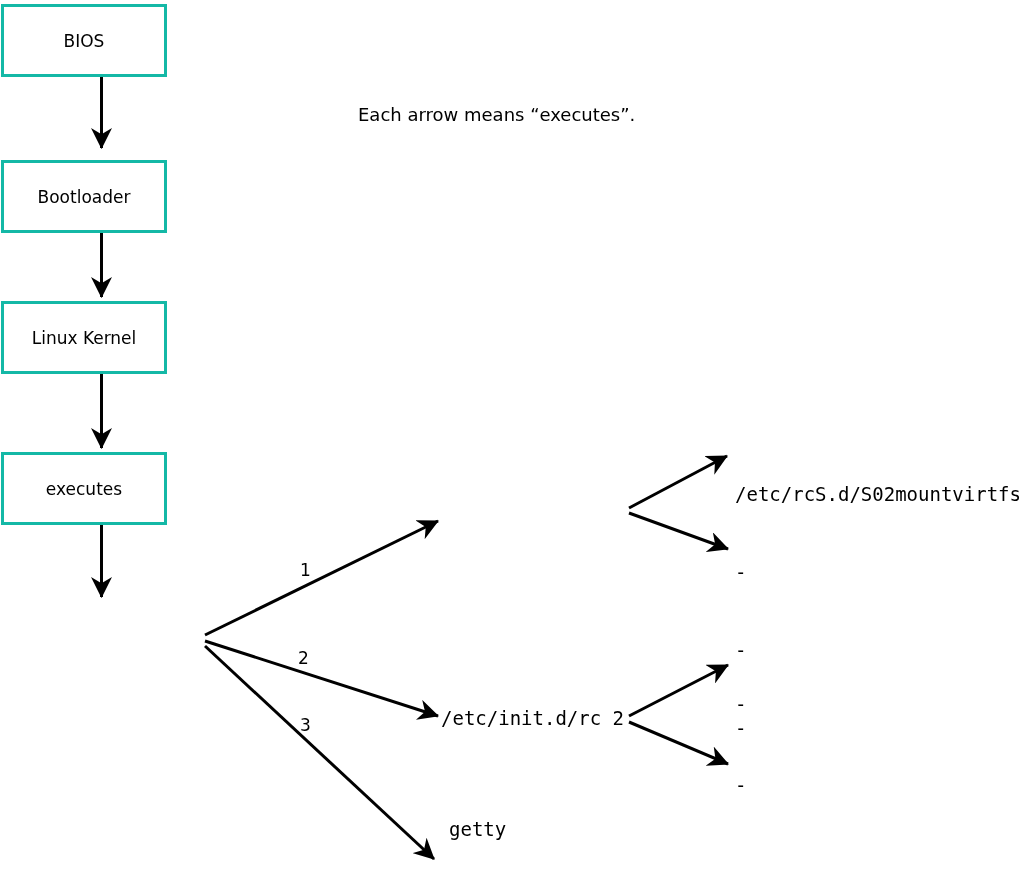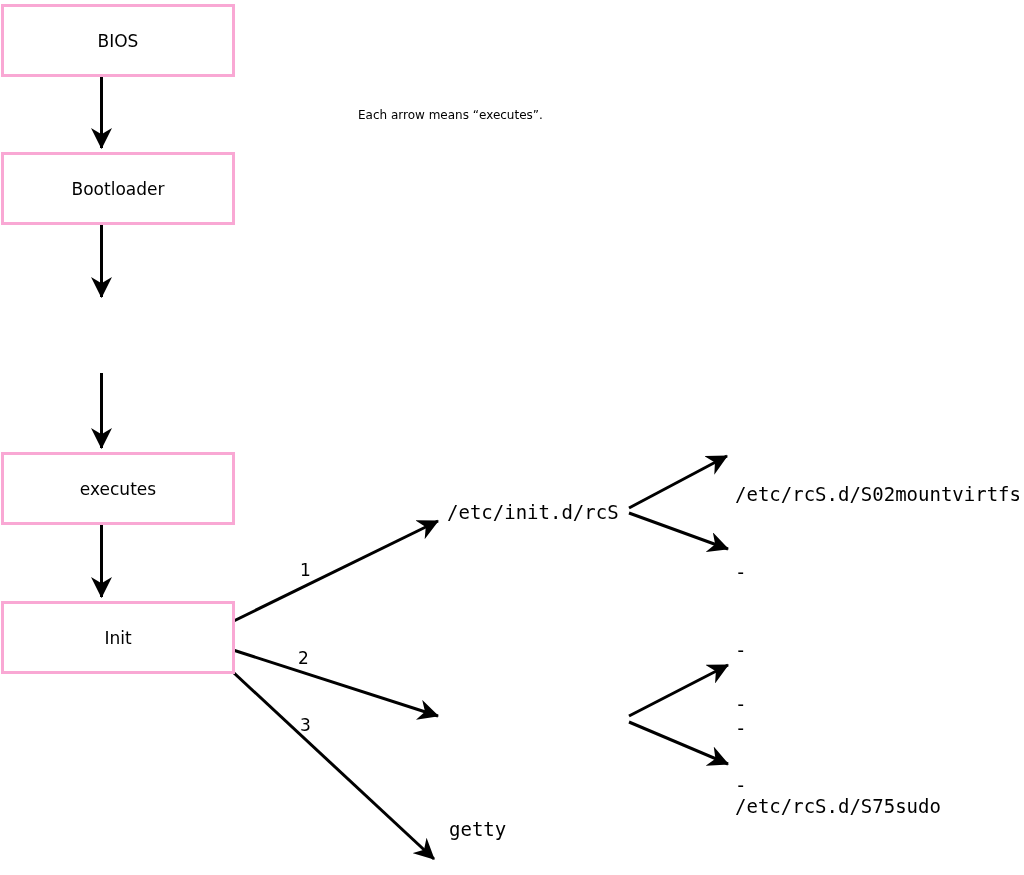--- a/index.html
+++ b/index.html
@@ -22,38 +22,38 @@
     width: 1024px;
     height: 875px;
   }
   .arrow-layer line {
     stroke: #000000;
     stroke-width: 3;
   }
   .box {
     position: absolute;
     left: 1px;
-    width: 234px;
+    width: 166px;
     height: 73px;
     box-sizing: border-box;
-    border: 3px solid #f9a8d4;
+    border: 3px solid #14b8a6;
     background: #ffffff;
     display: flex;
     align-items: center;
     justify-content: center;
     font-family: "DejaVu Sans", "Liberation Sans", sans-serif;
     font-size: 17px;
     color: #000000;
   }
   .note {
     position: absolute;
     left: 358px;
     top: 103px;
     font-family: "DejaVu Sans", "Liberation Sans", sans-serif;
-    font-size: 12px;
+    font-size: 18px;
     line-height: 24px;
     white-space: nowrap;
   }
   .num {
     position: absolute;
     font-family: "DejaVu Sans", "Liberation Sans", sans-serif;
     font-size: 17px;
     line-height: 20px;
   }
   .mono {
@@ -92,45 +92,44 @@
     <line x1="629" y1="508" x2="727" y2="456" marker-end="url(#ah)"></line>
     <line x1="629" y1="513" x2="728" y2="549" marker-end="url(#ah)"></line>
 
     <line x1="629" y1="716" x2="728" y2="665" marker-end="url(#ah)"></line>
     <line x1="629" y1="722" x2="728" y2="764" marker-end="url(#ah)"></line>
   </svg>
 
   <div class="box" style="top:4px">
     <span>BIOS</span>
   </div>
-  <div class="box" style="top:152px">
+  <div class="box" style="top:160px">
     <span>Bootloader</span>
+  </div>
+  <div class="box" style="top:301px">
+    <span>Linux Kernel</span>
   </div>
   <div class="box" style="top:452px">
     <span>executes</span>
-  </div>
-  <div class="box" style="top:601px">
-    <span>Init</span>
   </div>
 
   <div class="note">Each arrow means “executes”.</div>
 
   <div class="num" style="left:300px; top:560px">1</div>
   <div class="num" style="left:298px; top:648px">2</div>
   <div class="num" style="left:300px; top:715px">3</div>
 
-  <div class="mono" style="left:447px; top:499px">/etc/init.d/rcS</div>
+  <div class="mono" style="left:441px; top:705px">/etc/init.d/rc 2</div>
   <div class="mono" style="left:449px; top:816px">getty</div>
 
   <div class="mono" style="left:735px; top:429px">
     <div>/etc/rcS.d/S02mountvirtfs</div>
     <div>-</div>
     <div>-</div>
     <div>-</div>
-    <div>/etc/rcS.d/S75sudo</div>
   </div>
 
   <div class="mono rc2-list" style="left:735px; top:636px">
     <div>-</div>
     <div>-</div>
     
     
   </div>
 
 </div>

